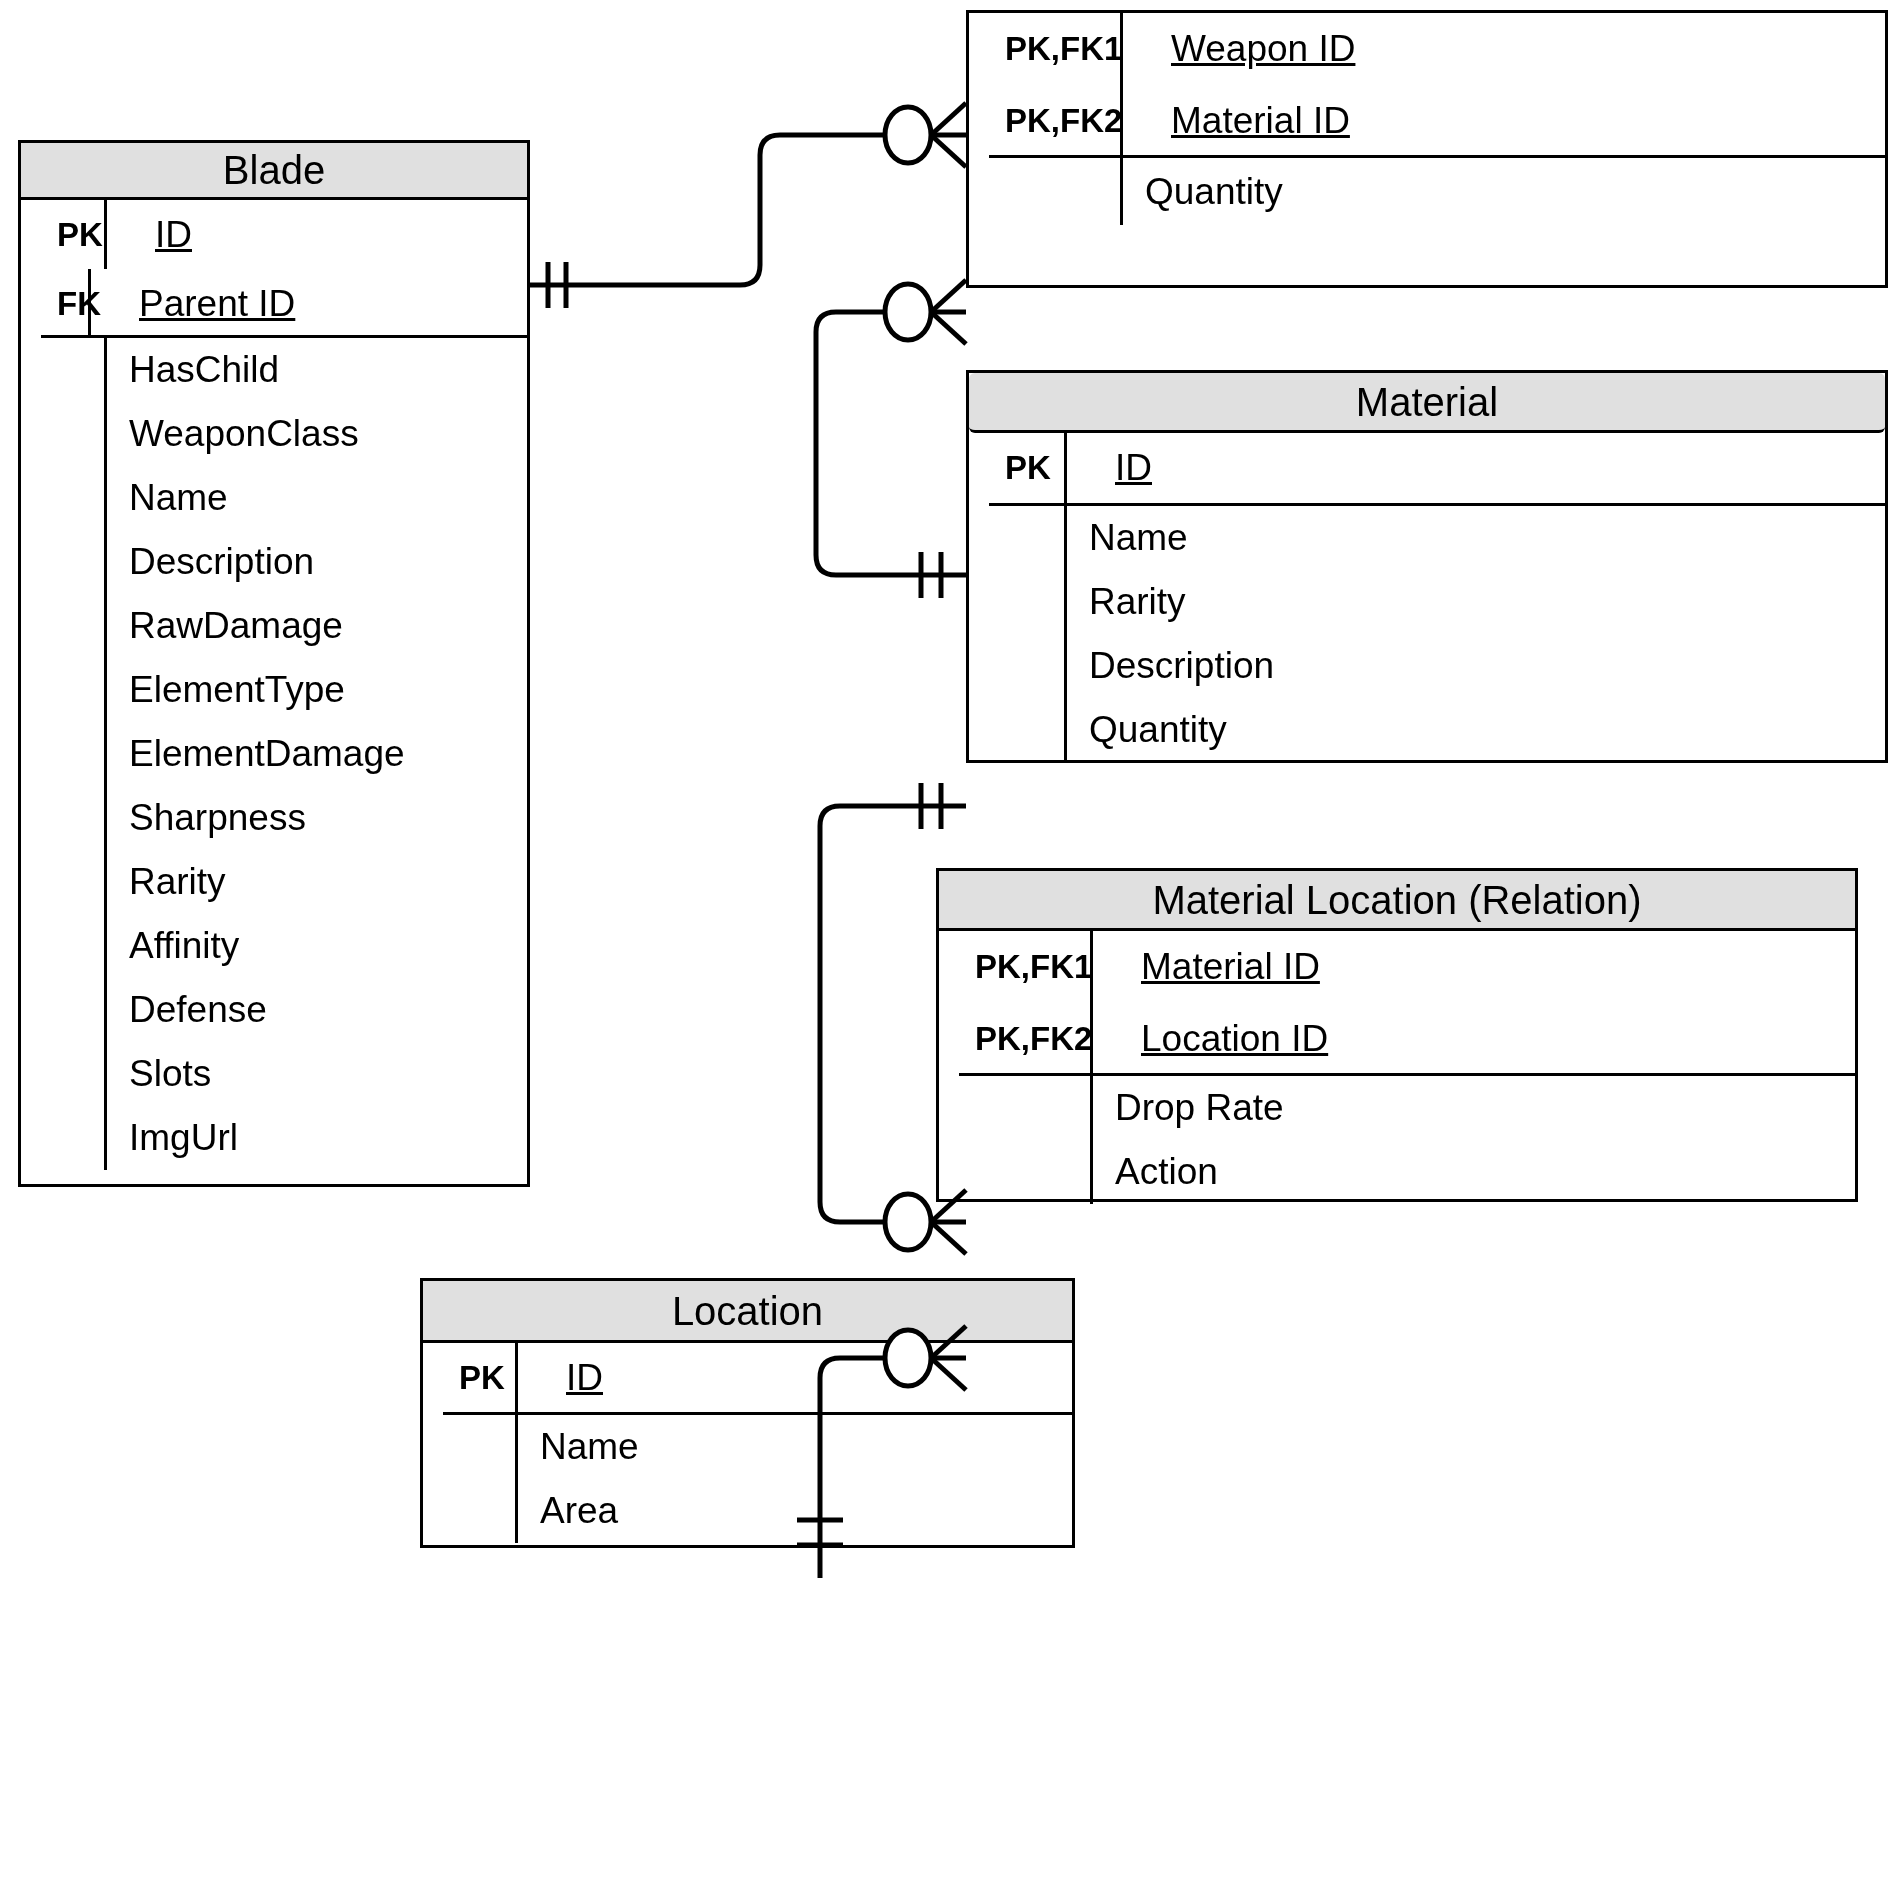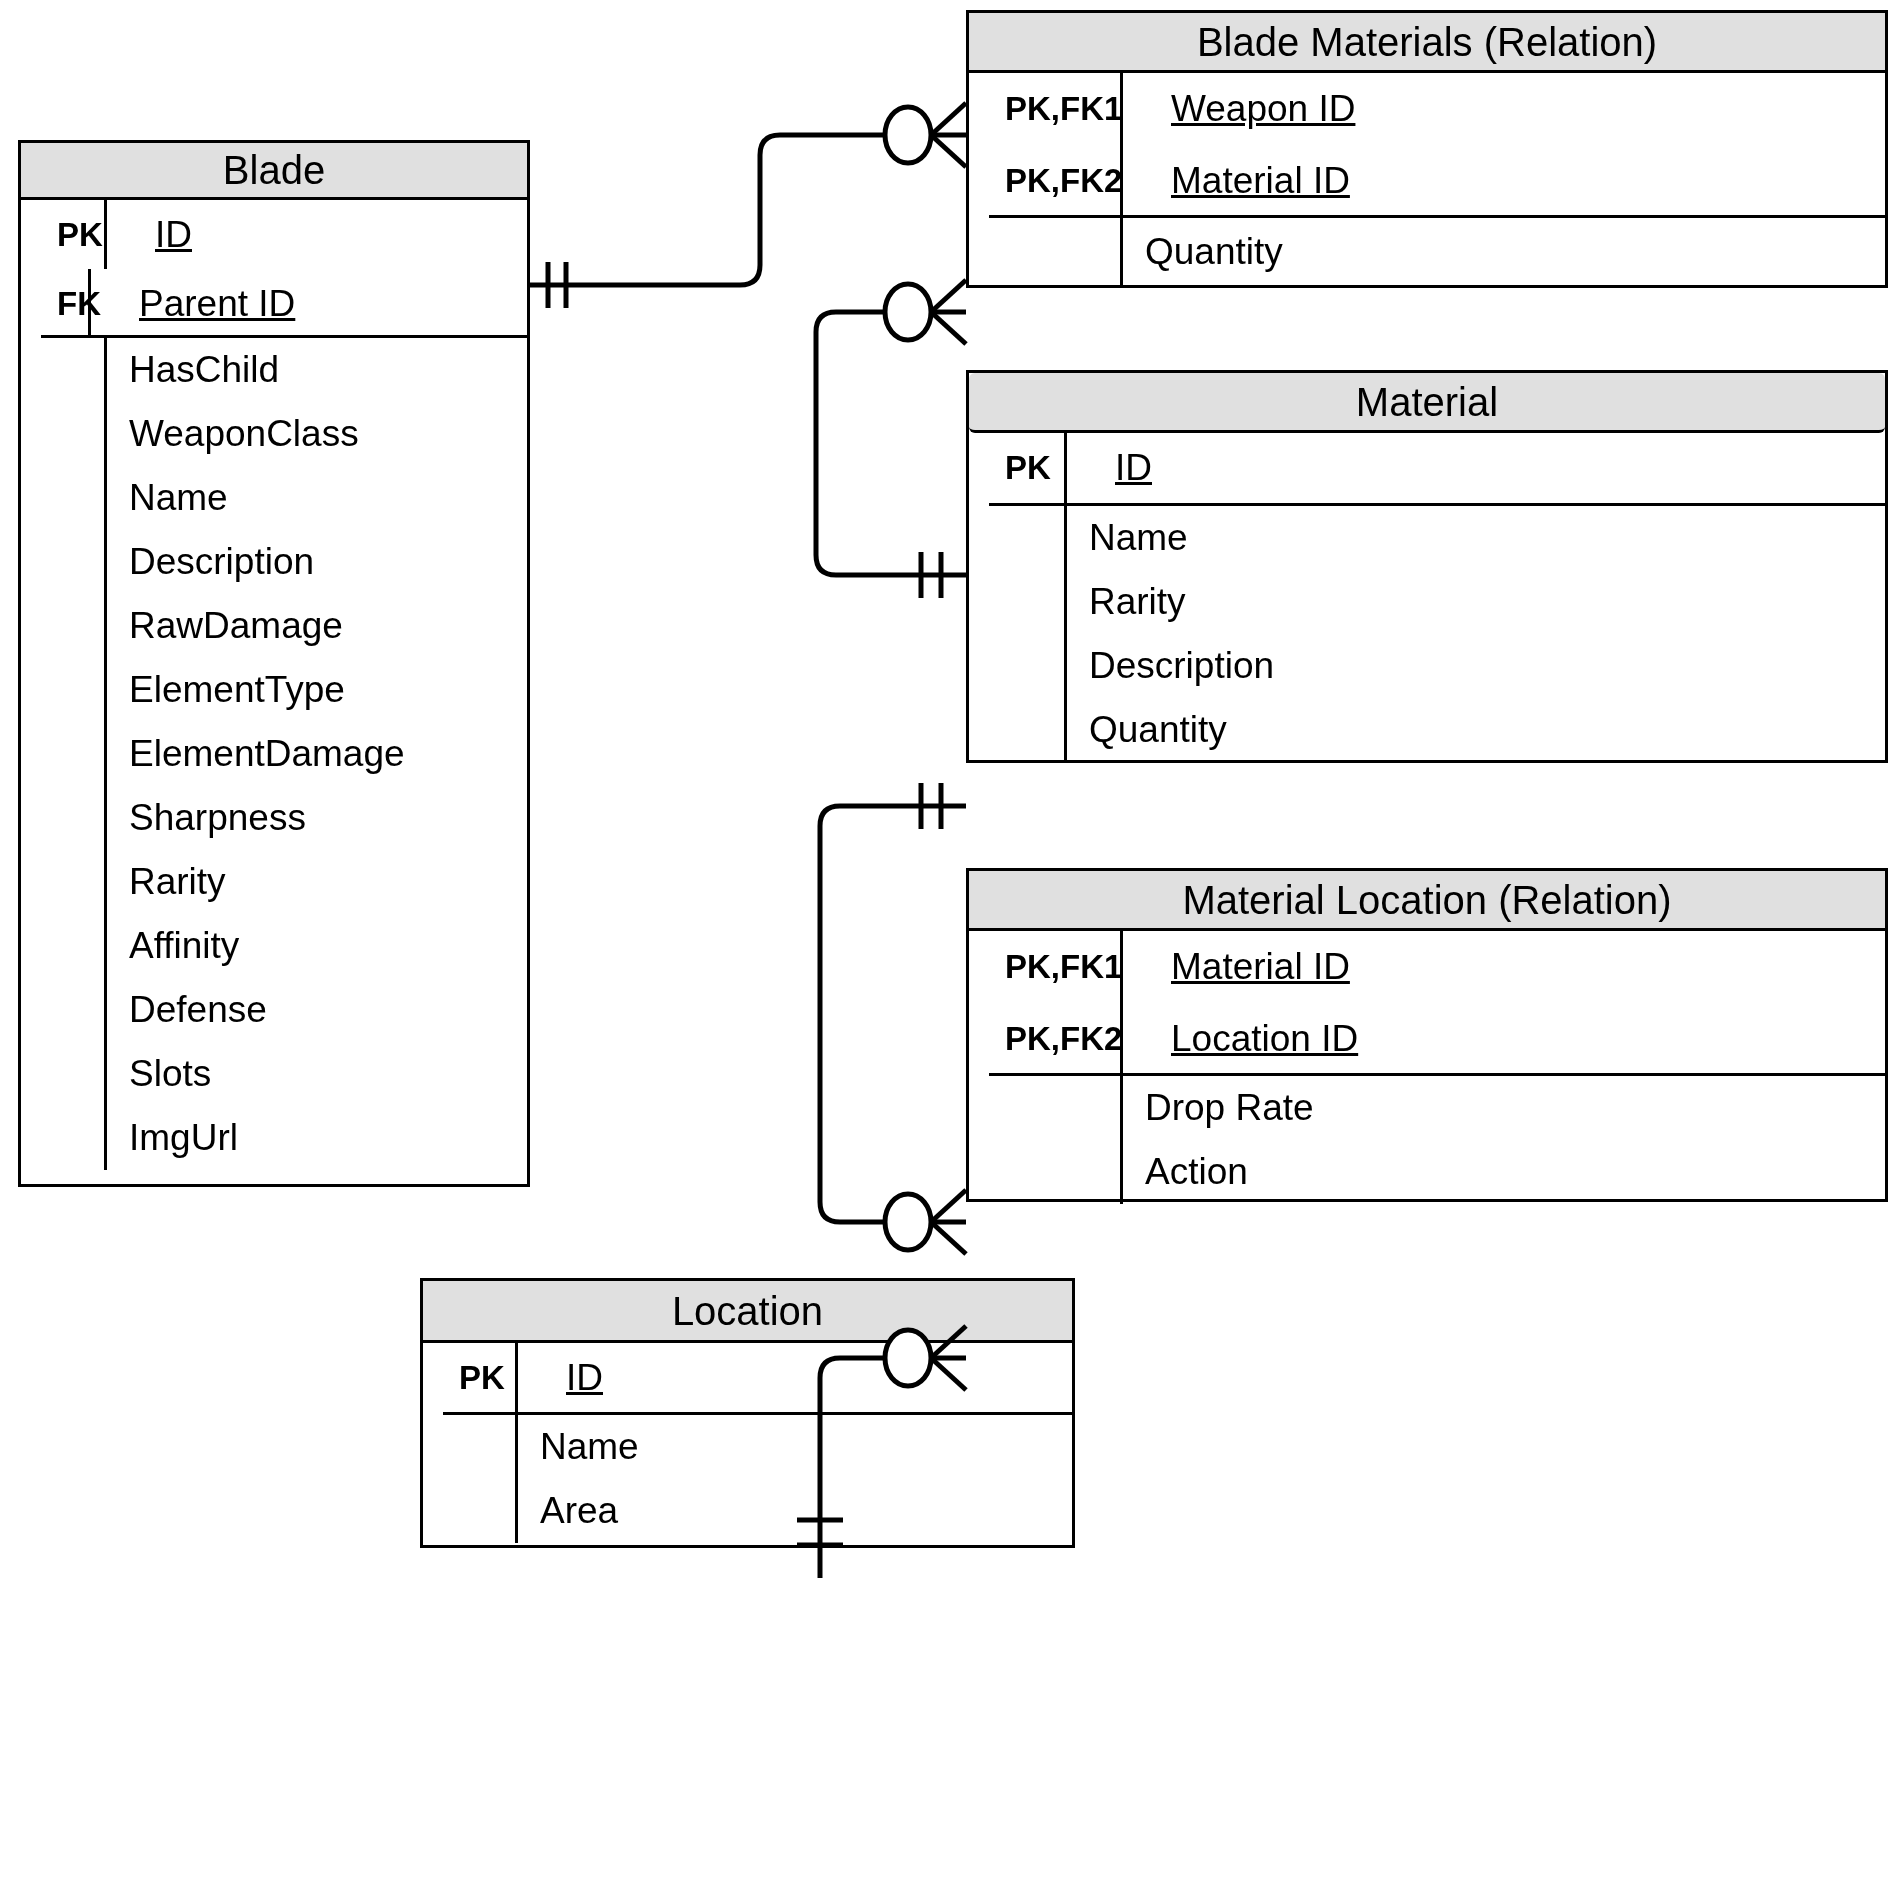--- a/index.html
+++ b/index.html
@@ -150,21 +150,20 @@
         <div class="attr-name">Slots</div>
       </div>
       <div class="attr-row" style="height:64px;">
         <div class="attr-key" style="width:63px;"></div>
         <div class="attr-name">ImgUrl</div>
       </div>
     </div>
   </div>
 
   <div class="entity" style="left:966px; top:10px; width:922px; height:278px;">
-    <div class="ent-title" style="height:60px;">Blade Materials (Relation)</div>
     <div class="ent-section sec-divider" style="height:145px;">
       <div class="attr-row" style="height:72px;">
         <div class="attr-key" style="width:131px;">PK,FK1</div>
         <div class="attr-name pk">Weapon ID</div>
       </div>
       <div class="attr-row" style="height:72px;">
         <div class="attr-key" style="width:131px;">PK,FK2</div>
         <div class="attr-name pk">Material ID</div>
       </div>
     </div>
@@ -197,21 +196,21 @@
         <div class="attr-key" style="width:75px;"></div>
         <div class="attr-name">Description</div>
       </div>
       <div class="attr-row" style="height:64px;">
         <div class="attr-key" style="width:75px;"></div>
         <div class="attr-name">Quantity</div>
       </div>
     </div>
   </div>
 
-  <div class="entity" style="left:966px; top:868px; width:922px; height:334px;">
+  <div class="entity" style="left:936px; top:868px; width:922px; height:334px;">
     <div class="ent-title" style="height:60px;">Material Location (Relation)</div>
     <div class="ent-section sec-divider" style="height:145px;">
       <div class="attr-row" style="height:72px;">
         <div class="attr-key" style="width:131px;">PK,FK1</div>
         <div class="attr-name pk">Material ID</div>
       </div>
       <div class="attr-row" style="height:72px;">
         <div class="attr-key" style="width:131px;">PK,FK2</div>
         <div class="attr-name pk">Location ID</div>
       </div>

